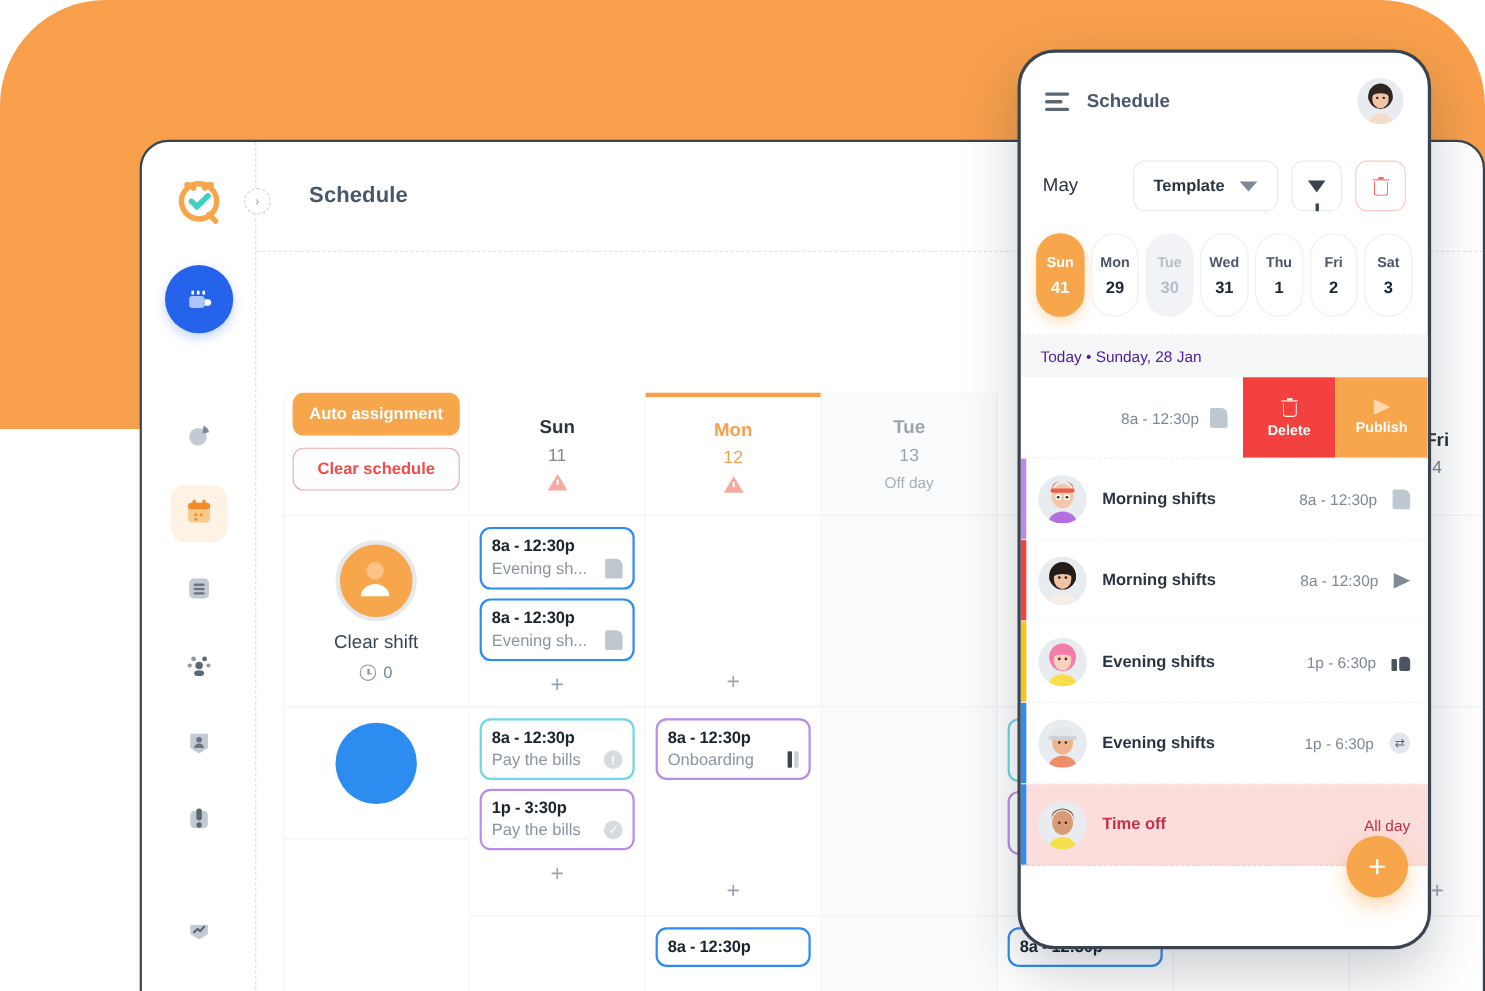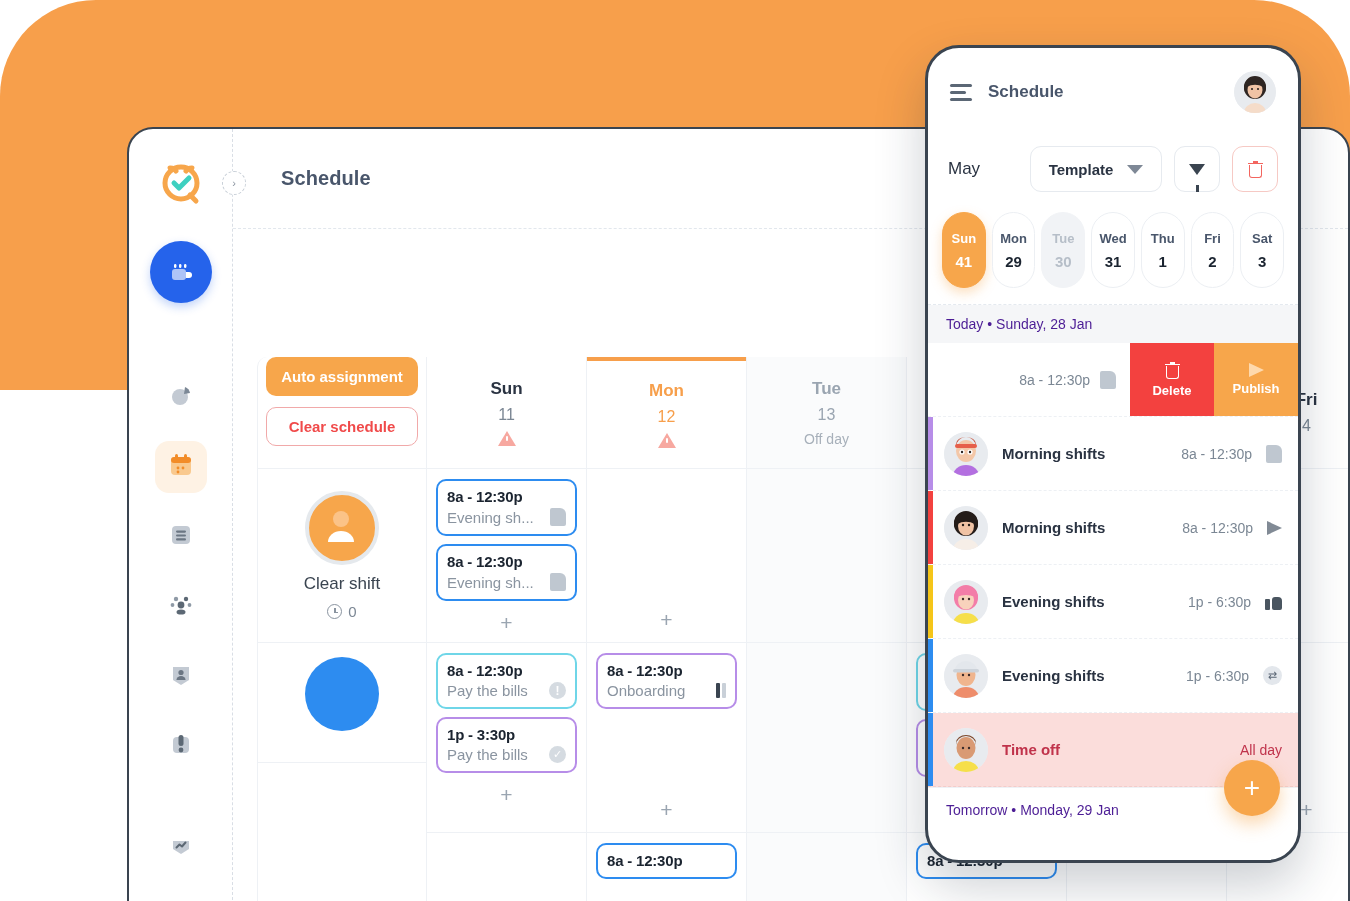--- a/index.html
+++ b/index.html
@@ -699,20 +699,19 @@
           <path d="M12 17 a10 9 0 0 1 20 0 l0 -2 a10 8 0 0 0 -20 0 z" fill="#7E4A2E"></path>
           <circle cx="19" cy="20" r="1.2" fill="#3A2A2A"></circle>
             <circle cx="25" cy="20" r="1.2" fill="#3A2A2A"></circle>
           <path d="M9 44 a13 11 0 0 1 26 0 z" fill="#F6DF4A"></path>
         </svg>
       </div>
       <span class="rname">Time off</span>
       <span class="rtime strong">All day</span>
     </div>
 
-    <div class="ph-section" style="background:#fff;border-top:1px solid #EEF1F5;padding-top:14px">Tomorrow  •  Monday, 29 Jan</div>
 
     <div class="fab">
       <span>+</span>
     </div>
   </div>
 
 </div>
 
 </body></html>

